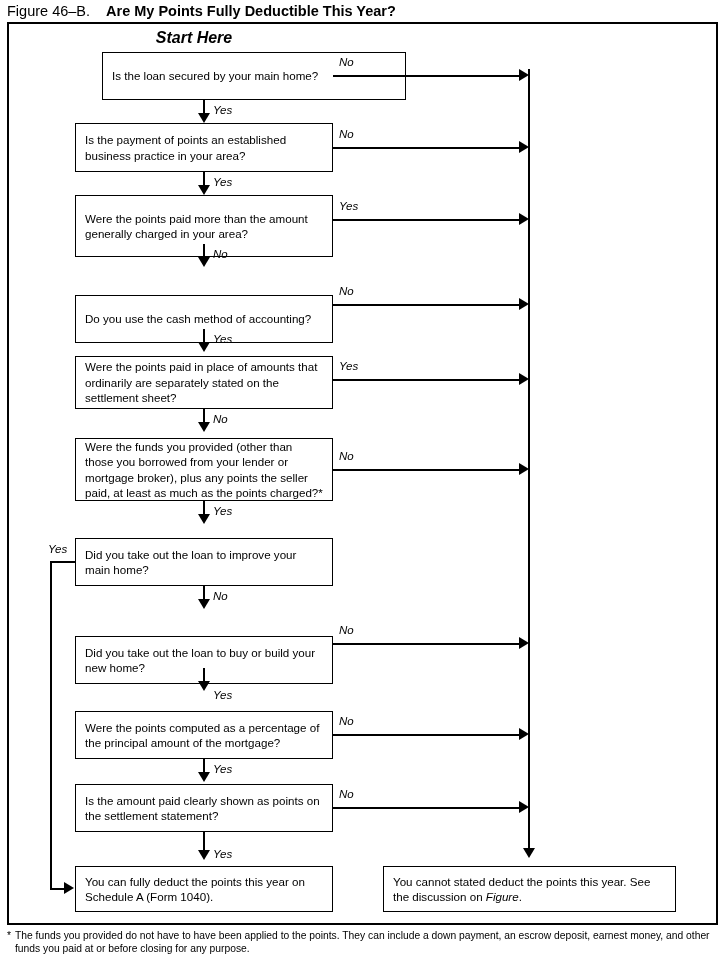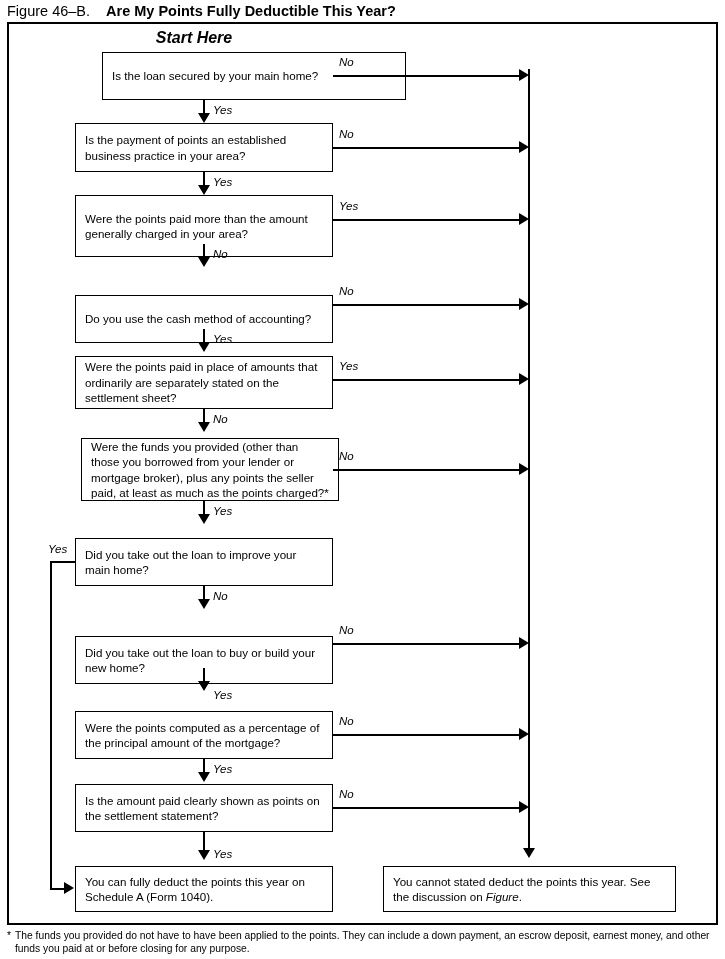--- a/index.html
+++ b/index.html
@@ -191,21 +191,21 @@
 <div class="flow-box" style="left:75px; top:356px; width:258px; height:53px;">
   <span class="box-text">Were the points paid in place of amounts that ordinarily are separately stated on the settlement sheet?</span>
 </div>
 <div class="h-line" style="left:333px; top:379px; width:186px;"></div>
 <div class="arrow-right" style="left:519px; top:373px;"></div>
 <div class="edge-label" style="left:339px; top:360px;">Yes</div>
 <div class="v-line" style="left:203px; top:409px; height:18px;"></div>
 <div class="arrow-down" style="left:197.5px; top:422px;"></div>
 <div class="edge-label" style="left:213px; top:413px;">No</div>
 
-<div class="flow-box" style="left:81px; top:438px; width:258px; height:63px;">
+<div class="flow-box" style="left:75px; top:438px; width:258px; height:63px;">
   <span class="box-text">Were the funds you provided (other than those you borrowed from your lender or mortgage broker), plus any points the seller paid, at least as much as the points charged?*</span>
 </div>
 <div class="h-line" style="left:333px; top:469px; width:186px;"></div>
 <div class="arrow-right" style="left:519px; top:463px;"></div>
 <div class="edge-label" style="left:339px; top:450px;">No</div>
 <div class="v-line" style="left:203px; top:501px; height:18px;"></div>
 <div class="arrow-down" style="left:197.5px; top:514px;"></div>
 <div class="edge-label" style="left:213px; top:505px;">Yes</div>
 
 <div class="flow-box" style="left:75px; top:538px; width:258px; height:48px;">

